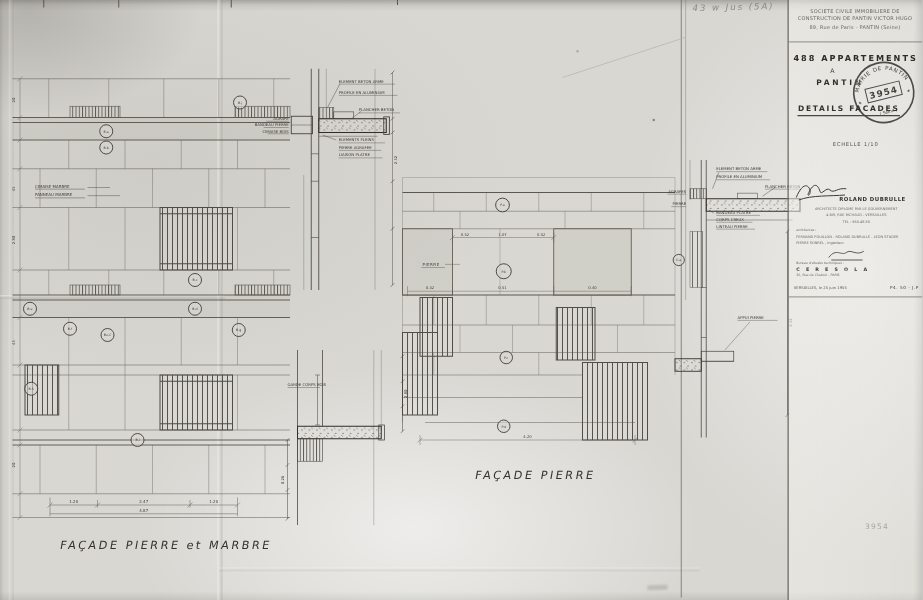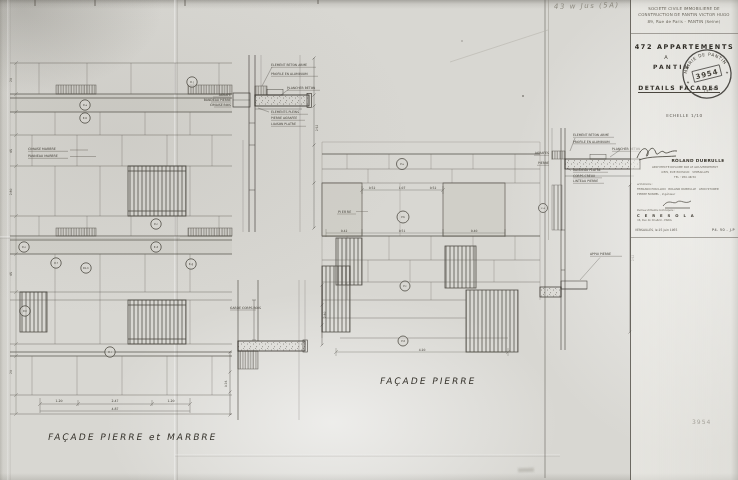--- a/index.html
+++ b/index.html
@@ -320,21 +320,21 @@
   <div class="speck" style="left:461px;top:40px;opacity:.5;"></div>
 
   <div id="titleblock">
     <div class="abs tb-company">
       <div>SOCIETE CIVILE IMMOBILIERE DE</div>
       <div>CONSTRUCTION DE PANTIN VICTOR HUGO</div>
       <div>89, Rue de Paris  -  PANTIN  (Seine)</div>
     </div>
     <div class="abs tb-rule" style="top:33px;"></div>
 
-    <div class="abs tb-project1">472 APPARTEMENTS</div>
+    <div class="abs tb-project1">488 APPARTEMENTS</div>
     <div class="abs tb-project2">A</div>
     <div class="abs tb-project3">PANTIN</div>
 
     <svg class="abs tb-stamp" width="56" height="56" viewBox="0 0 56 56">
       <defs>
           <path id="arcTop" d="M7 31 A21 21 0 0 1 49 31" fill="none"></path>
         </defs>
       <circle cx="28" cy="28" r="24" fill="rgba(236,235,230,0.25)" stroke="#4e4c48" stroke-width="1.3"></circle>
       <text font-size="4.4" fill="#4e4c48" letter-spacing="0.6">
         <textPath href="#arcTop" startOffset="50%" text-anchor="middle">MAIRIE DE PANTIN</textPath>

